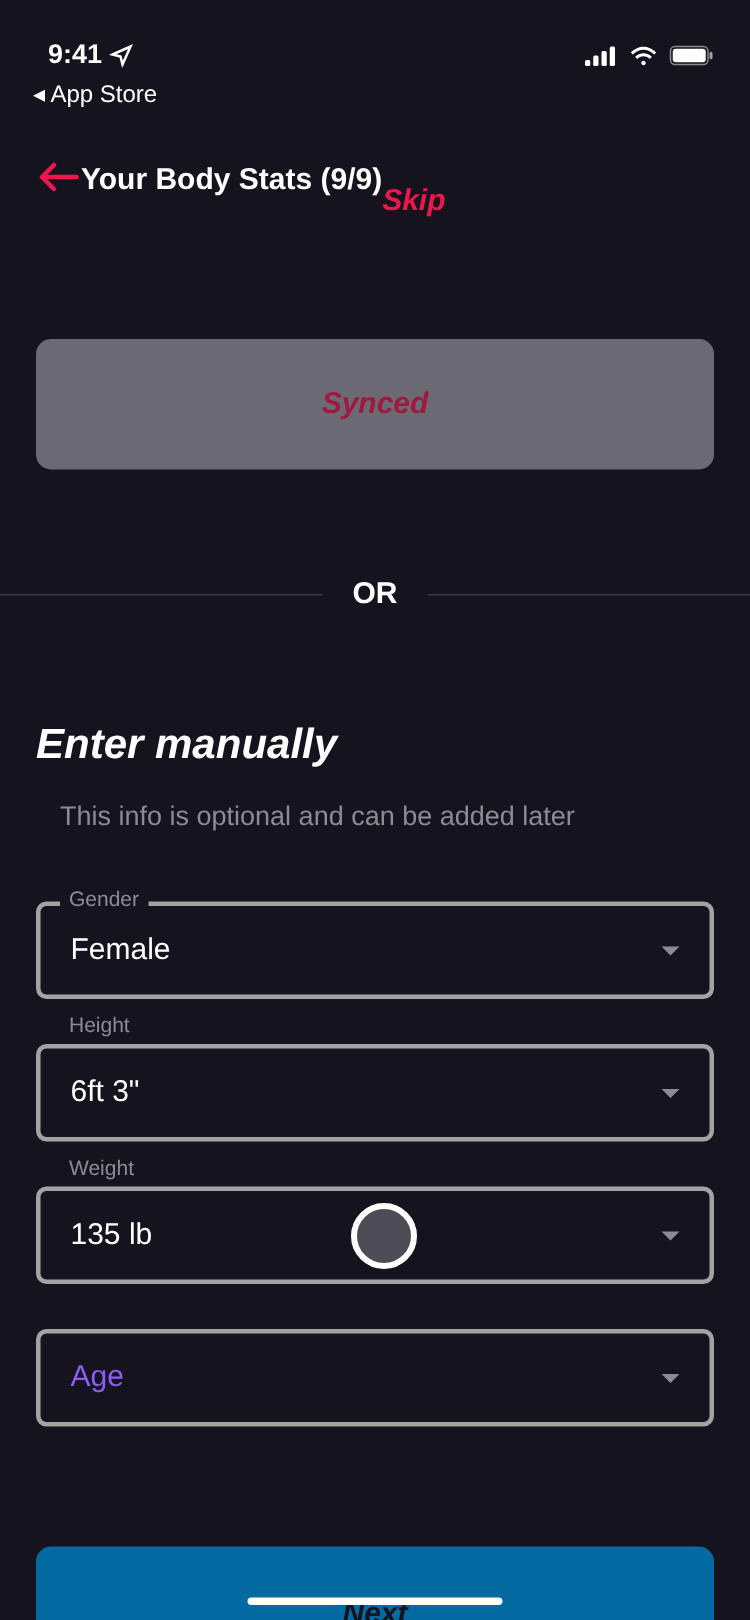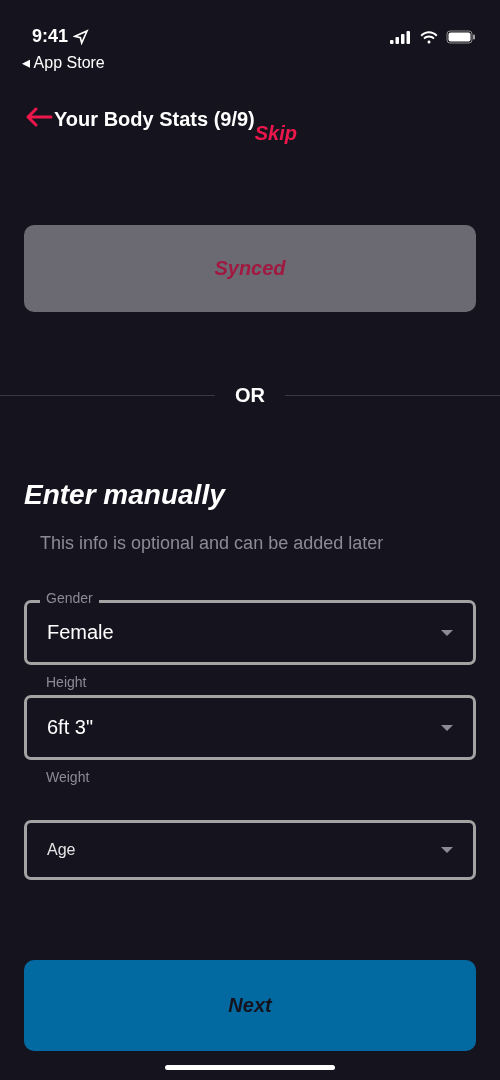--- a/index.html
+++ b/index.html
@@ -130,22 +130,22 @@
       display: flex;
       align-items: center;
       justify-content: space-between;
       position: relative;
     }
     .form-value {
       color: #ffffff;
       font-size: 20px;
     }
     .form-placeholder {
-      color: #e5e5e5;
-      font-size: 16px;
+      color: #8b5cf6;
+      font-size: 20px;
     }
     .dropdown-caret {
       width: 0;
       height: 0;
       border-left: 6px solid transparent;
       border-right: 6px solid transparent;
       border-top: 6px solid #8c8b95;
     }
     .spinner {
       position: absolute;
@@ -248,20 +248,25 @@
 <div class="form-group tight">
   <div class="form-label">Height</div>
   <div class="form-field">
     <span class="form-value">6ft 3"</span>
     <div class="dropdown-caret"></div>
   </div>
 </div>
 
 <div class="form-group tight">
   <div class="form-label">Weight</div>
+  <div class="form-field">
+    <span class="form-value">135 lb</span>
+    <div class="spinner"></div>
+    <div class="dropdown-caret"></div>
+  </div>
 </div>
 
 <div class="form-group tight">
   <div class="form-field">
     <span class="form-placeholder">Age</span>
     <div class="dropdown-caret"></div>
   </div>
 </div>
 
 <div class="next-btn">

